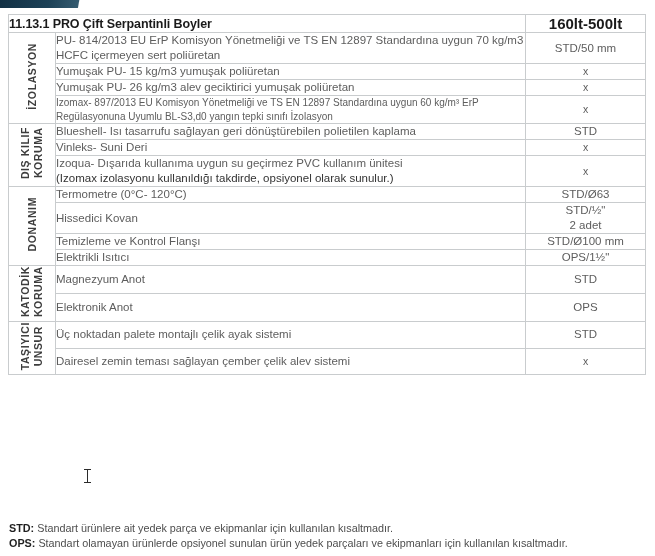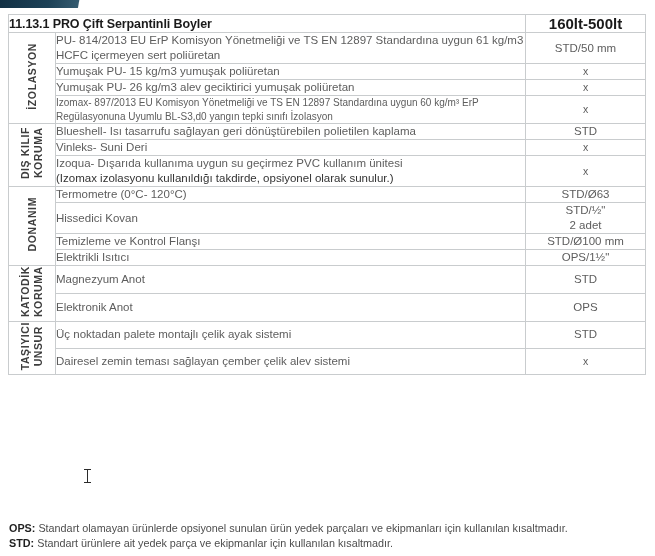--- a/index.html
+++ b/index.html
@@ -157,21 +157,21 @@
       <col>
       <col style="width:120px">
     </colgroup>
     <tbody id="table-body">
         <tr>
           <td class="hdr-title" colspan="2">11.13.1 PRO Çift Serpantinli Boyler</td>
           <td class="hdr-cap">160lt-500lt</td>
         </tr>
         <tr>
           <td class="grp" rowspan="4"><span class="vlabel">İZOLASYON</span></td>
-          <td class="desc"><span>PU- 814/2013 EU ErP Komisyon Yönetmeliği ve TS EN 12897 Standardına uygun 61 kg/m3 HCFC içermeyen sert poliüretan</span></td>
+          <td class="desc"><span>PU- 814/2013 EU ErP Komisyon Yönetmeliği ve TS EN 12897 Standardına uygun 70 kg/m3 HCFC içermeyen sert poliüretan</span></td>
           <td class="val"><span>STD/50 mm</span></td>
         </tr>
         <tr>
           <td class="desc"><span>Yumuşak PU- 15 kg/m3 yumuşak poliüretan</span></td>
           <td class="val x"><span>x</span></td>
         </tr>
         <tr>
           <td class="desc"><span>Yumuşak PU- 26 kg/m3 alev geciktirici yumuşak poliüretan</span></td>
           <td class="val x"><span>x</span></td>
         </tr>
@@ -227,22 +227,22 @@
           <td class="val"><span>STD</span></td>
         </tr>
         <tr>
           <td class="desc"><span>Dairesel zemin teması sağlayan çember çelik alev sistemi</span></td>
           <td class="val x"><span>x</span></td>
         </tr>
       </tbody>
   </table>
 
   <div class="legend">
+    <div class="legend-line"><b>STD:</b><span> Standart ürünlere ait yedek parça ve ekipmanlar için kullanılan kısaltmadır.</span></div>
     <div class="legend-line"><b>OPS:</b><span> Standart olamayan ürünlerde opsiyonel sunulan ürün yedek parçaları ve ekipmanları için kullanılan kısaltmadır.</span></div>
-    <div class="legend-line"><b>STD:</b><span> Standart ürünlere ait yedek parça ve ekipmanlar için kullanılan kısaltmadır.</span></div>
   </div>
 
   <div class="ibeam">
     <div class="cap-t"></div>
       <div class="stem"></div>
       <div class="cap-b"></div>
   </div>
 
 </div>
 

